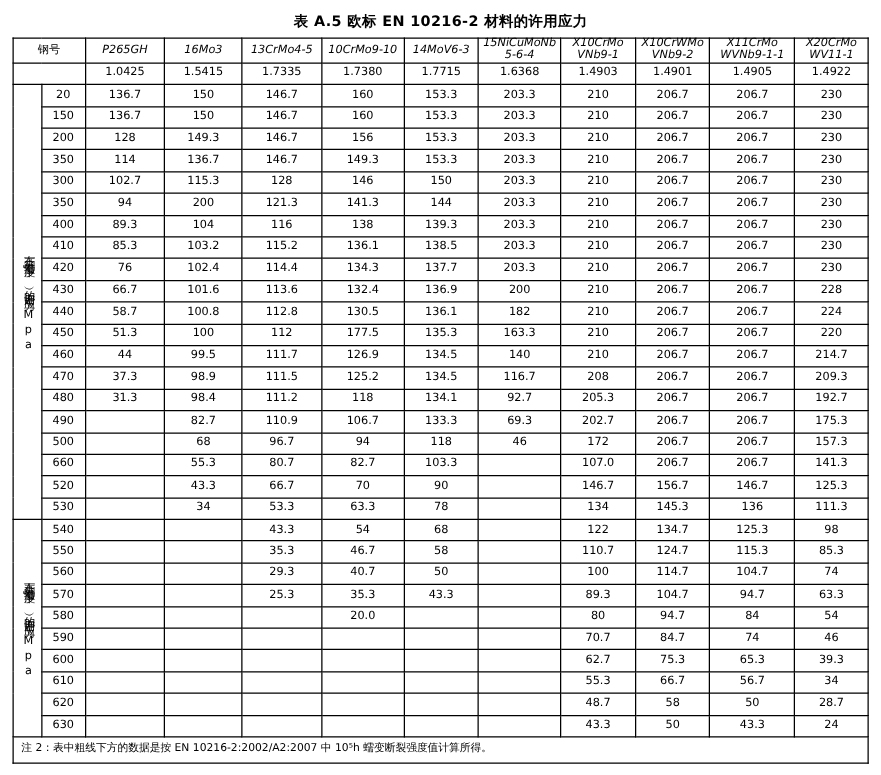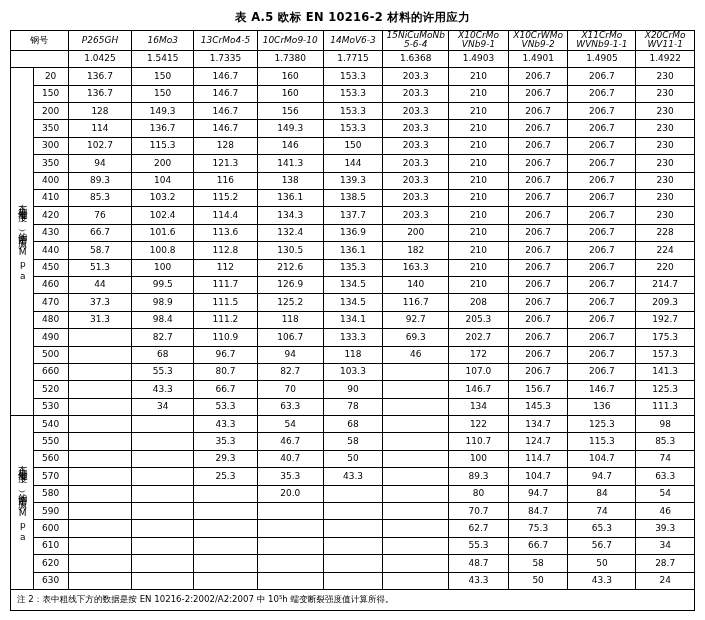--- a/index.html
+++ b/index.html
@@ -263,21 +263,21 @@
           <td>210</td>
           <td>206.7</td>
           <td>206.7</td>
           <td>224</td>
         </tr>
         <tr>
           <td class="temp">450</td>
           <td>51.3</td>
           <td>100</td>
           <td>112</td>
-          <td>212.6</td>
+          <td>177.5</td>
           <td>135.3</td>
           <td>163.3</td>
           <td>210</td>
           <td>206.7</td>
           <td>206.7</td>
           <td>220</td>
         </tr>
         <tr>
           <td class="temp">460</td>
           <td>44</td>

